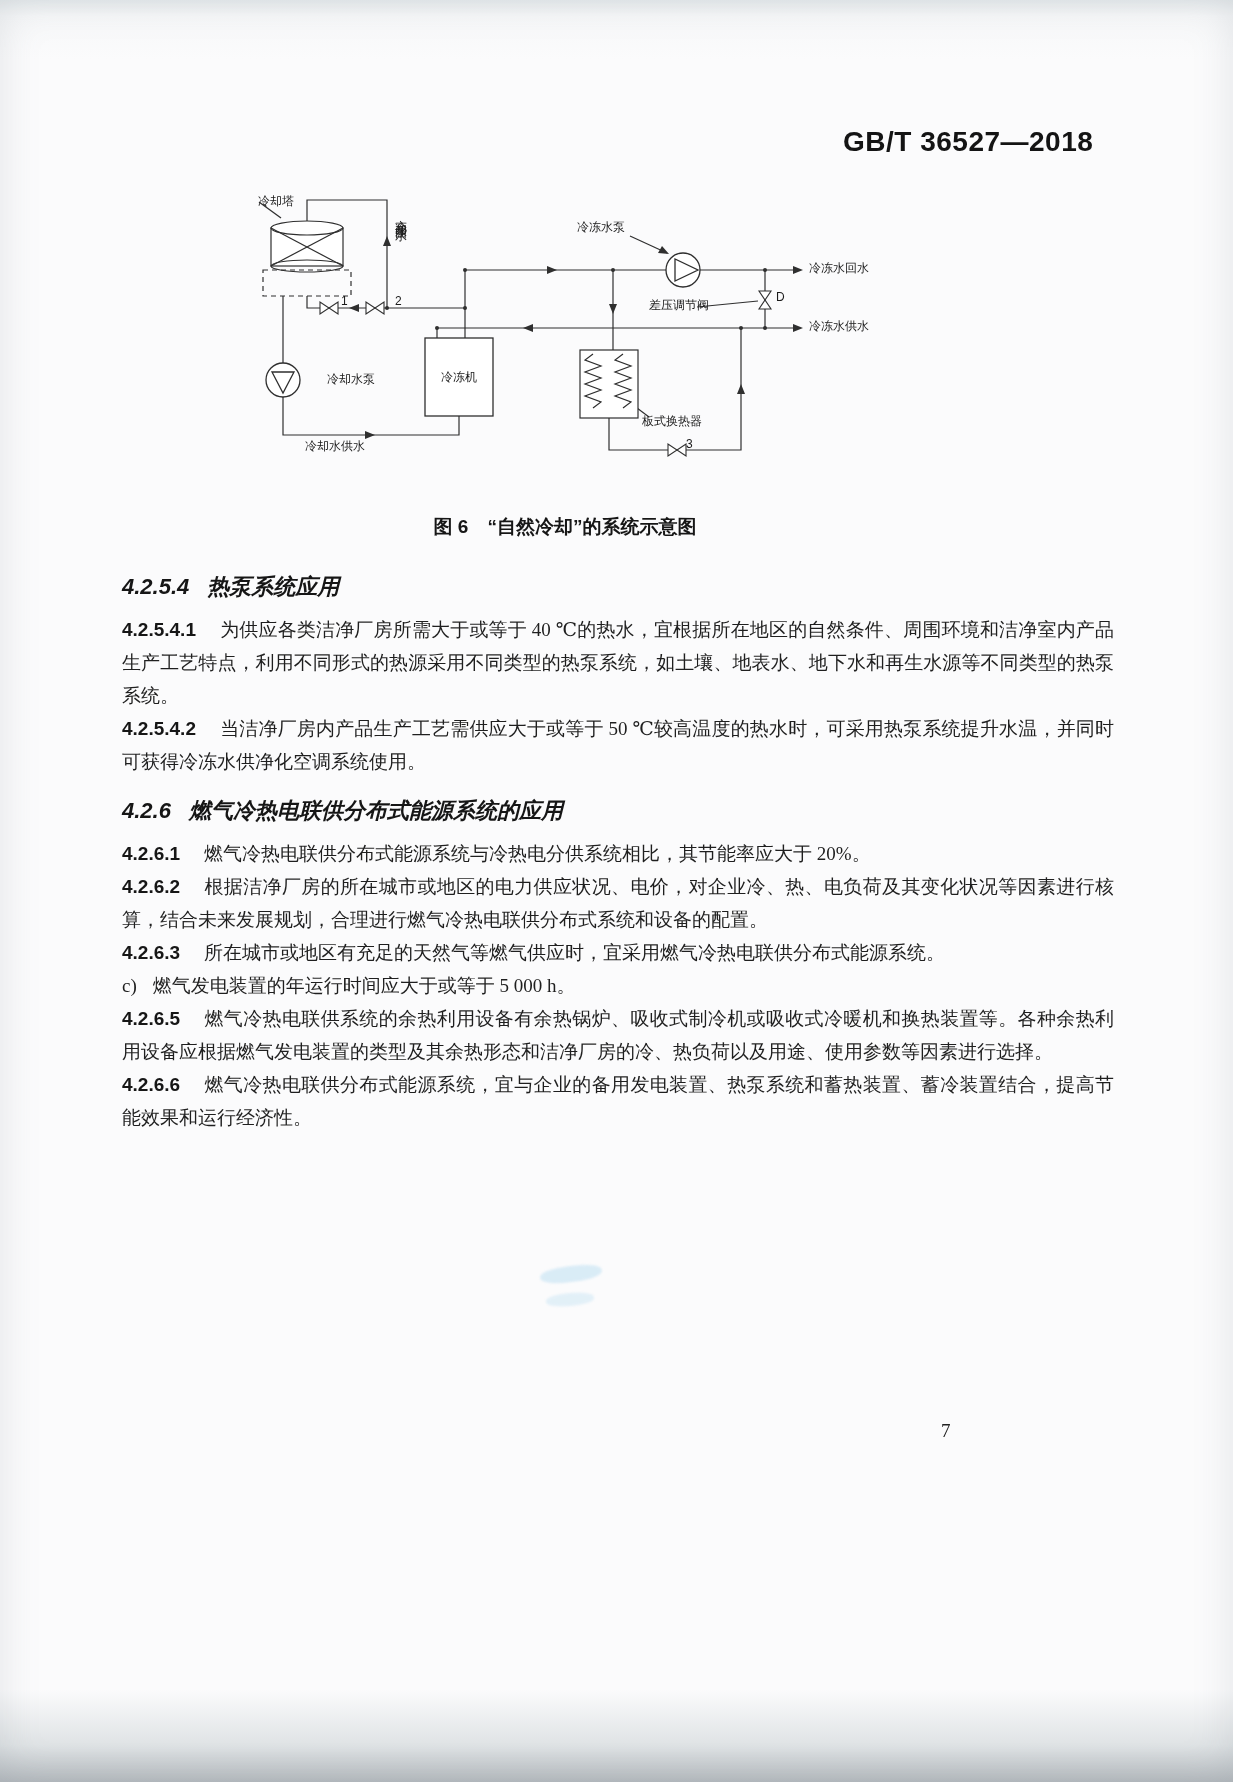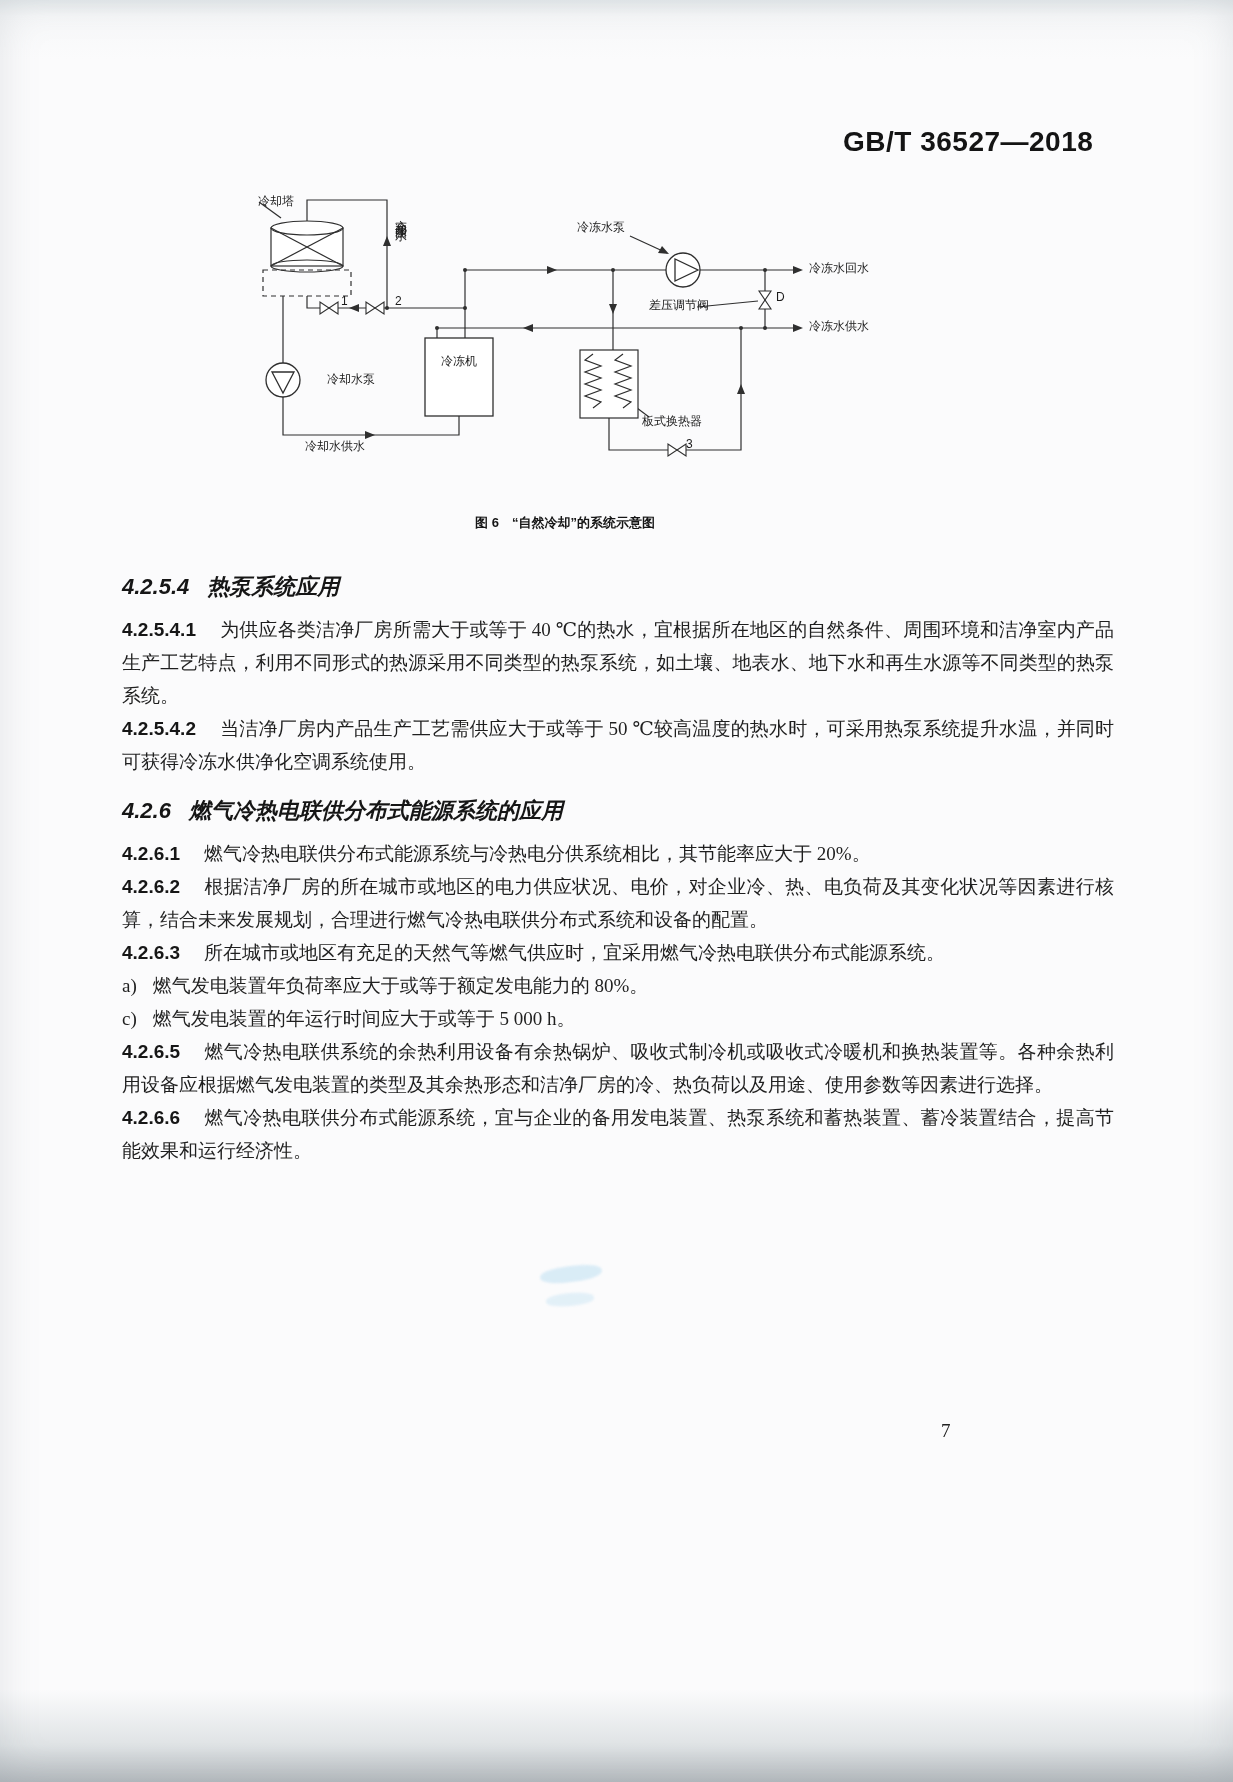--- a/index.html
+++ b/index.html
@@ -21,21 +21,21 @@
   .diagram svg { position:absolute; left:0; top:0; }
   .dlab {
     position:absolute; font:12px/1.25 "Liberation Sans","DejaVu Sans",sans-serif;
     color:#1b1b1b; white-space:nowrap;
   }
   .vlab { writing-mode:vertical-rl; text-orientation:upright; letter-spacing:2px; }
   .clab { width:64px; text-align:center; }
   .figure-caption {
     position:absolute; left:225px; top:514px; width:680px; text-align:center;
     font-family:"Liberation Sans","DejaVu Sans",sans-serif;
-    font-weight:bold; font-size:13px; color:#161616;
+    font-weight:bold; font-size:19px; color:#161616;
   }
   
   .content { position:absolute; left:122px; top:568px; width:992px; font-size:19px; line-height:33px; }
   .content p { margin:0; text-align:justify; }
   .num, .h {
     font-family:"Liberation Sans","DejaVu Sans",sans-serif;
     font-weight:bold; color:#161616;
   }
   .num { margin-right:24px; }
   .h { font-size:22px; margin:16px 0 10px 0;font-style:italic; }
@@ -153,21 +153,21 @@
     </svg>
 
     <div class="dlab" style="left:0px; top:6px;margin-left:33px;">冷却塔</div>
     <div class="dlab vlab" style="left:168px; top:22px;">充冷却水回水</div>
     <div class="dlab" style="left:352px; top:32px;">冷冻水泵</div>
     <div class="dlab" style="left:584px; top:73px;">冷冻水回水</div>
     <div class="dlab" style="left:424px; top:110px;">差压调节阀</div>
     <div class="dlab" style="left:551px; top:102px;">D</div>
     <div class="dlab" style="left:584px; top:131px;">冷冻水供水</div>
     <div class="dlab" style="left:102px; top:184px;">冷却水泵</div>
-    <div class="dlab clab" style="left:202px; top:166px;text-align:center;">冷冻机</div>
+    <div class="dlab clab" style="left:202px; top:182px;text-align:center;">冷冻机</div>
     <div class="dlab" style="left:396px; top:226px;margin-left:21px;">板式换热器</div>
     <div class="dlab" style="left:80px; top:251px;">冷却水供水</div>
     <div class="dlab" style="left:116px; top:106px;">1</div>
     <div class="dlab" style="left:170px; top:106px;">2</div>
     <div class="dlab" style="left:461px; top:249px;">3</div>
   </div>
 
   <div class="figure-caption">图 6　“自然冷却”的系统示意图</div>
 
   <div class="content">
@@ -195,23 +195,20 @@
     <p>
       <span class="num">4.2.6.2</span><span>根据洁净厂房的所在城市或地区的电力供应状况、电价，对企业冷、热、电负荷及其变化状况等因素进行核算，结合未来发展规划，合理进行燃气冷热电联供分布式系统和设备的配置。</span>
     </p>
 
     <p>
       <span class="num">4.2.6.3</span><span>所在城市或地区有充足的天然气等燃气供应时，宜采用燃气冷热电联供分布式能源系统。</span>
     </p>
 
 
     <p class="li">
-      <span class="marker">a)</span><span>燃气发电装置年负荷率应大于或等于额定发电能力的 80%。</span>
-    </p>
-    <p class="li">
       <span class="marker">c)</span><span>燃气发电装置的年运行时间应大于或等于 5 000 h。</span>
     </p>
 
     <p>
       <span class="num">4.2.6.5</span><span>燃气冷热电联供系统的余热利用设备有余热锅炉、吸收式制冷机或吸收式冷暖机和换热装置等。各种余热利用设备应根据燃气发电装置的类型及其余热形态和洁净厂房的冷、热负荷以及用途、使用参数等因素进行选择。</span>
     </p>
 
     <p>
       <span class="num">4.2.6.6</span><span>燃气冷热电联供分布式能源系统，宜与企业的备用发电装置、热泵系统和蓄热装置、蓄冷装置结合，提高节能效果和运行经济性。</span>
     </p>

